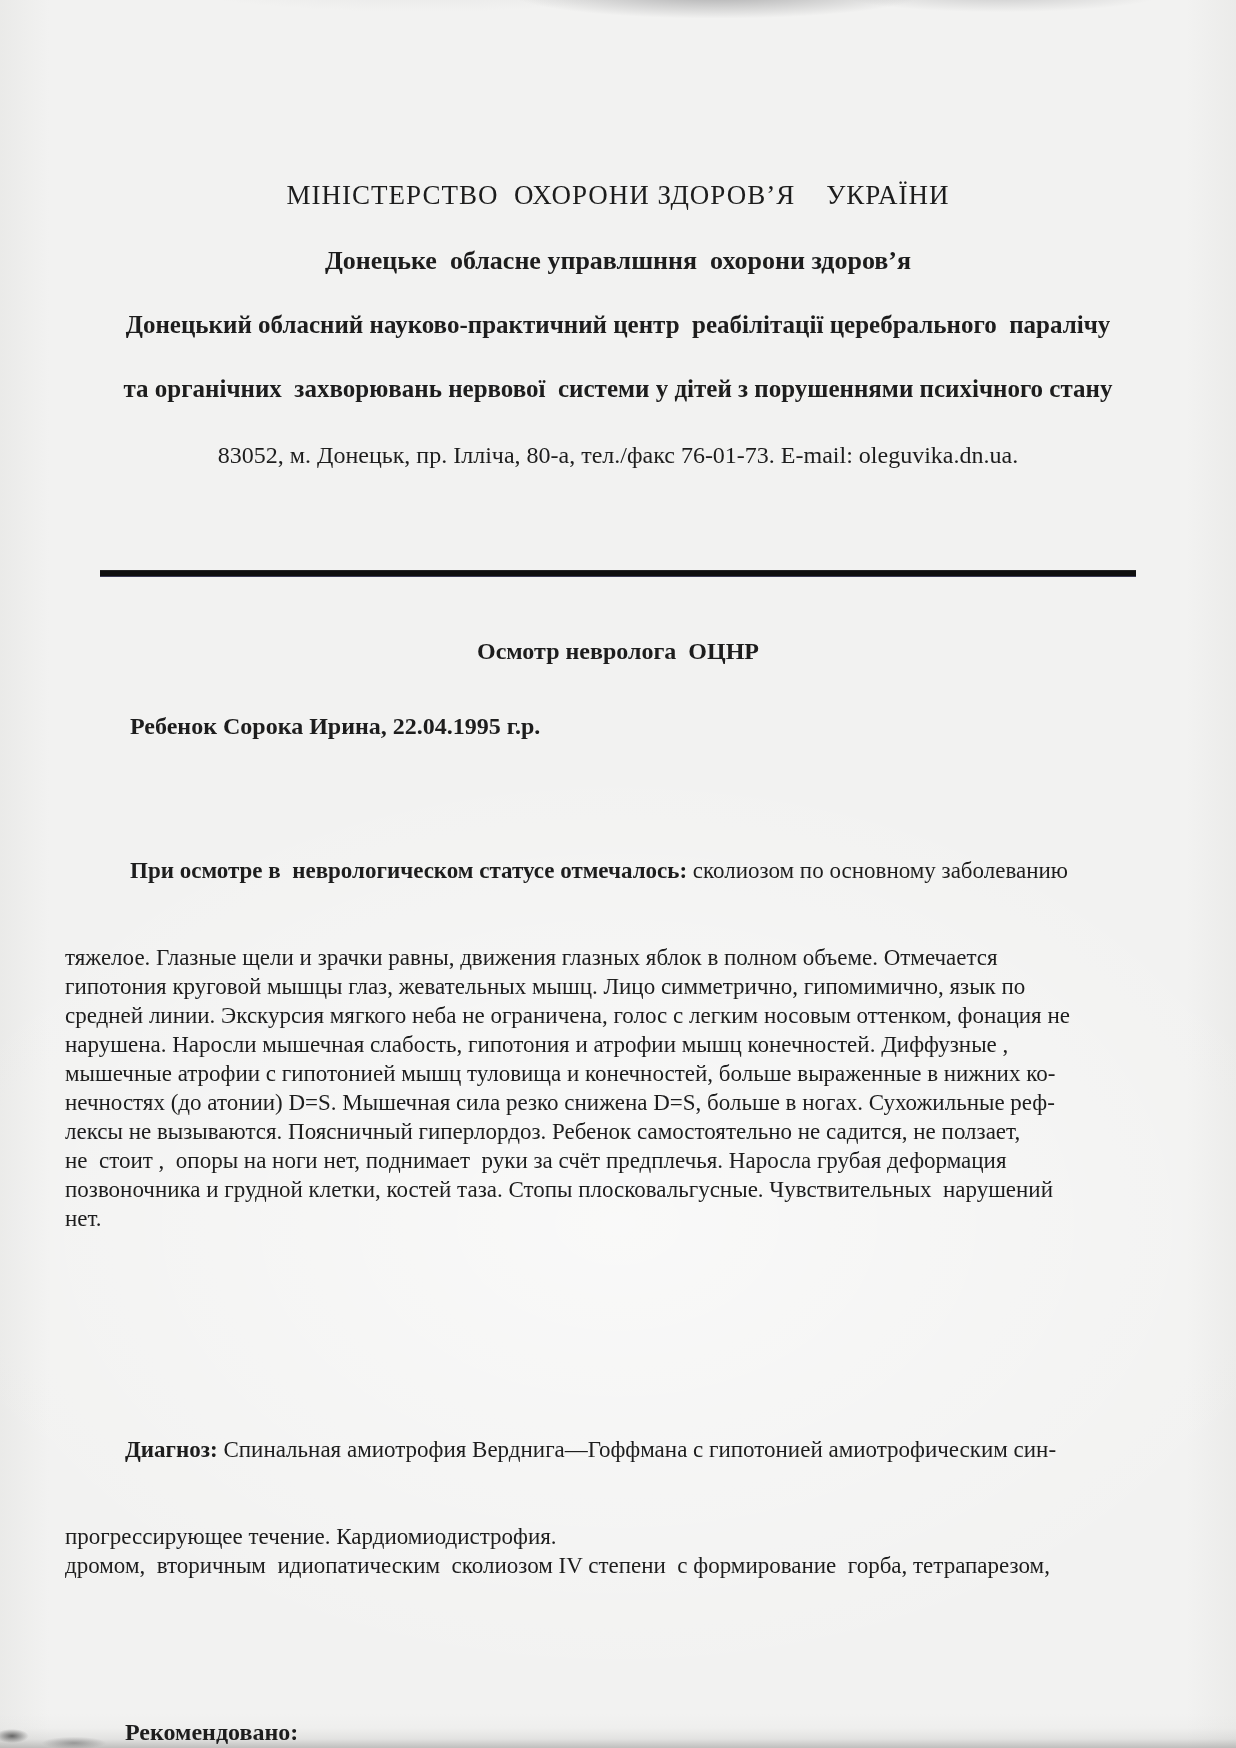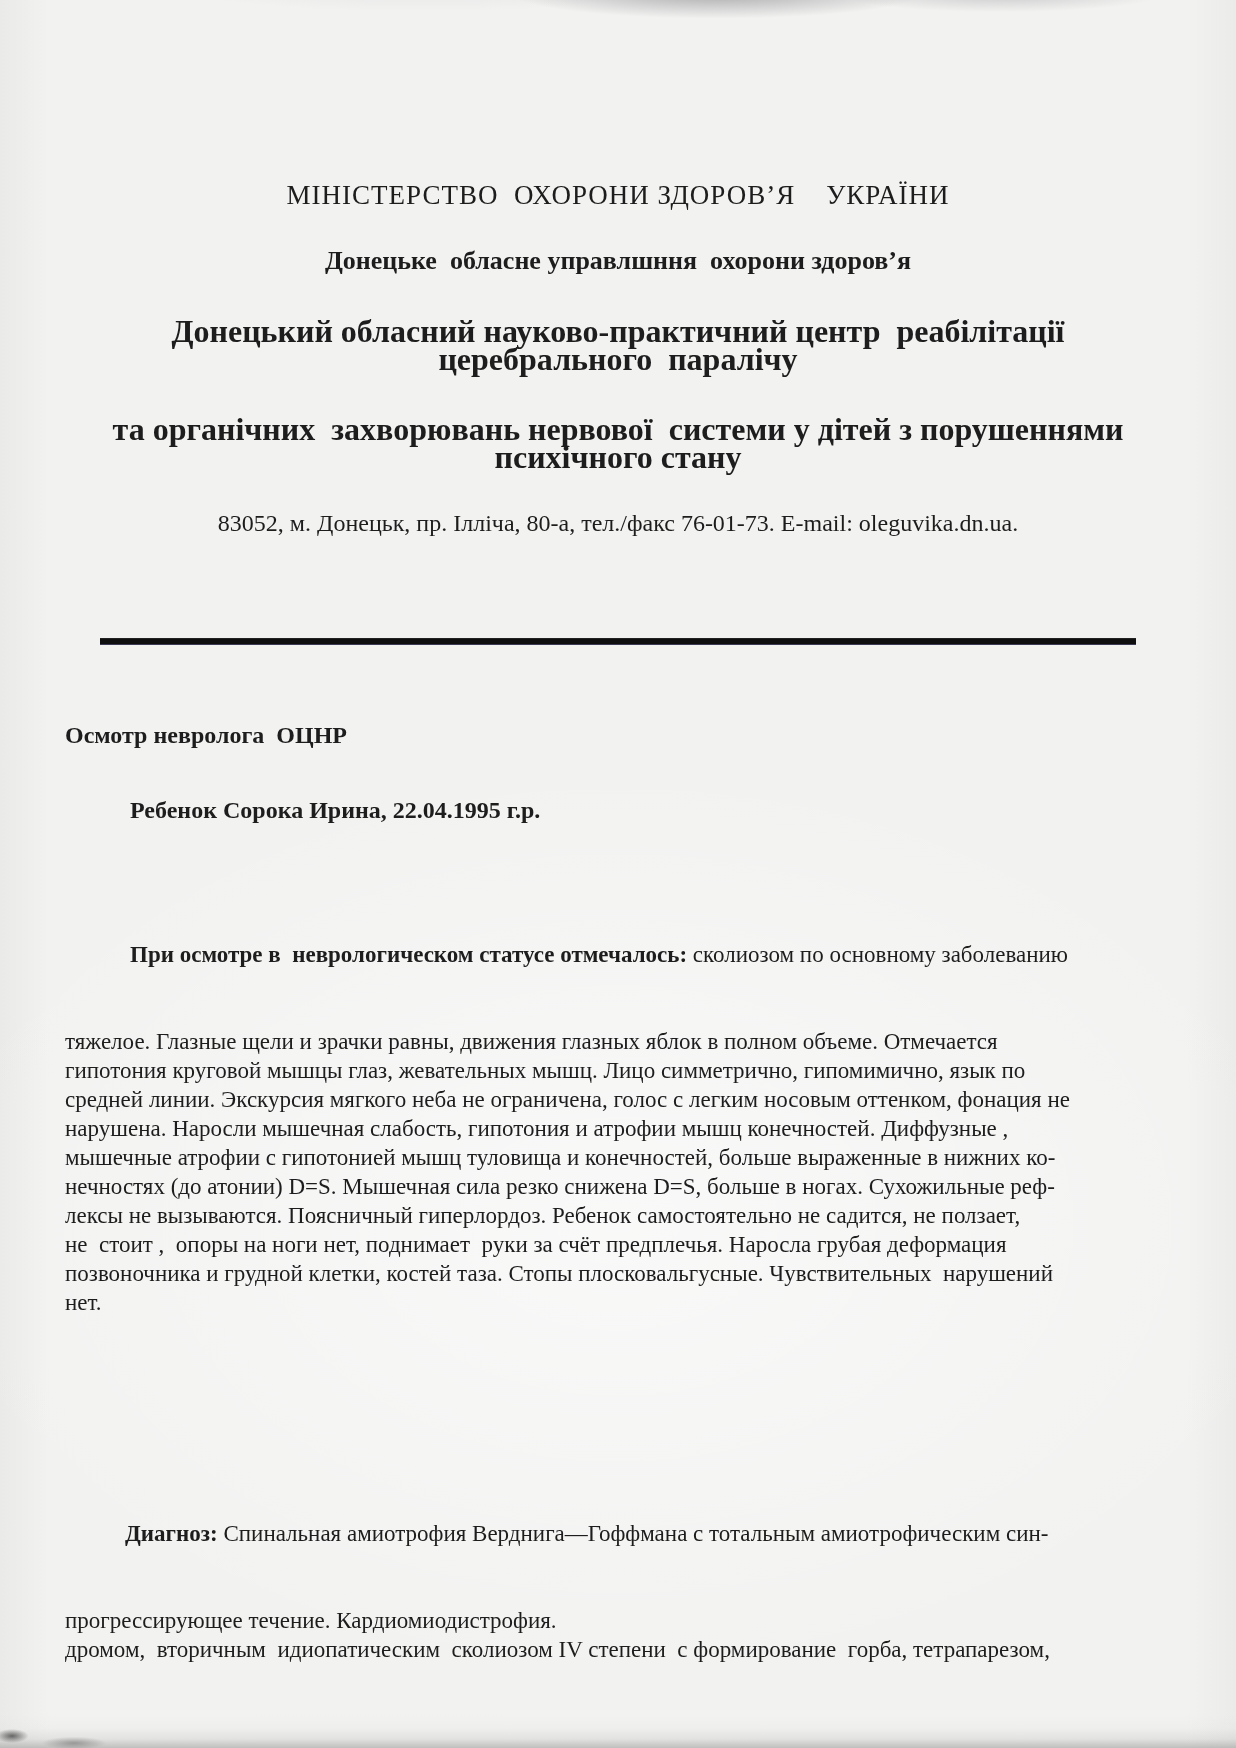--- a/index.html
+++ b/index.html
@@ -20,26 +20,26 @@
       radial-gradient(420px 60px at 34% -30px, rgba(160,160,162,.25), transparent 70%),
       linear-gradient(0deg, rgba(140,140,138,.5) 0px, rgba(185,185,183,.28) 9px, rgba(220,220,218,.15) 20px, rgba(0,0,0,0) 34px),
       radial-gradient(900px 600px at 50% 70%, rgba(255,255,255,.55), transparent 78%),
       linear-gradient(90deg, rgba(226,226,224,.5) 0%, rgba(0,0,0,0) 4%, rgba(0,0,0,0) 96%, rgba(228,228,226,.5) 100%);
   }
   .inner { padding:54px 65px 0 65px; }
 
   .letterhead { text-align:center; }
   .lh1 { font-size:27px; line-height:31px; letter-spacing:1px; }
   .lh2 { font-size:26px; line-height:28px; font-weight:bold; }
-  .lh3 { font-size:32px; line-height:28px; font-weight:bold;margin-top:6px; }
+  .lh3 { font-size:25px; line-height:28px; font-weight:bold; }
   .lh5 { font-size:24px; line-height:28px; margin-top:2px; }
 
   .rule { margin:12px 35px 0 35px; height:5px; background:#0f0f0f; box-shadow:0 1px 0 #3a3a55, 0 -1px 0 #222; }
 
-  .title { text-align:left; font-weight:bold; font-size:24px; line-height:30px; margin-top:22px; }
+  .title { text-align:center; font-weight:bold; font-size:24px; line-height:30px; margin-top:6px; }
   .patient { font-weight:bold; font-size:24px; line-height:28px; margin-top:10px; padding-left:65px; }
 
   .para { font-size:23px; line-height:29px; }
   .status { margin-top:4px; }
   .first-indent { padding-left:65px; }
   .diag-indent { padding-left:60px; }
   .b { font-weight:bold; }
   .diag { margin-top:32px; }
 
   .sec-head { font-weight:bold; font-size:24px; line-height:29px; margin-left:60px; }
@@ -63,21 +63,21 @@
 
     <div class="title">Осмотр невролога  ОЦНР</div>
     <div class="patient">Ребенок Сорока Ирина, 22.04.1995 г.р.</div>
 
     <div class="para status">
       <div class="first-indent"><span class="b">При осмотре в  неврологическом статусе отмечалось: </span><span>сколиозом по основному заболеванию</span></div>
       <div><div>тяжелое. Глазные щели и зрачки равны, движения глазных яблок в полном объеме. Отмечается</div><div>гипотония круговой мышцы глаз, жевательных мышц. Лицо симметрично, гипомимично, язык по</div><div>средней линии. Экскурсия мягкого неба не ограничена, голос с легким носовым оттенком, фонация не</div><div>нарушена. Наросли мышечная слабость, гипотония и атрофии мышц конечностей. Диффузные ,</div><div>мышечные атрофии с гипотонией мышц туловища и конечностей, больше выраженные в нижних ко-</div><div>нечностях (до атонии) D=S. Мышечная сила резко снижена D=S, больше в ногах. Сухожильные реф-</div><div>лексы не вызываются. Поясничный гиперлордоз. Ребенок самостоятельно не садится, не ползает,</div><div>не  стоит ,  опоры на ноги нет, поднимает  руки за счёт предплечья. Наросла грубая деформация</div><div>позвоночника и грудной клетки, костей таза. Стопы плосковальгусные. Чувствительных  нарушений</div><div>нет.</div></div>
     </div>
 
     <div class="para diag">
-      <div class="diag-indent"><span class="b">Диагноз: </span><span>Спинальная амиотрофия Верднига—Гоффмана с тотальным амиотрофическим син-</span></div>
+      <div class="diag-indent"><span class="b">Диагноз: </span><span>Спинальная амиотрофия Верднига—Гоффмана с гипотонией амиотрофическим син-</span></div>
       <div><div>прогрессирующее течение. Кардиомиодистрофия.</div><div>дромом,  вторичным  идиопатическим  сколиозом IV степени  с формирование  горба, тетрапарезом,</div></div>
     </div>
 
     <div class="sec-head mt-sec">Рекомендовано:</div>
     
 
     
     
 
     

